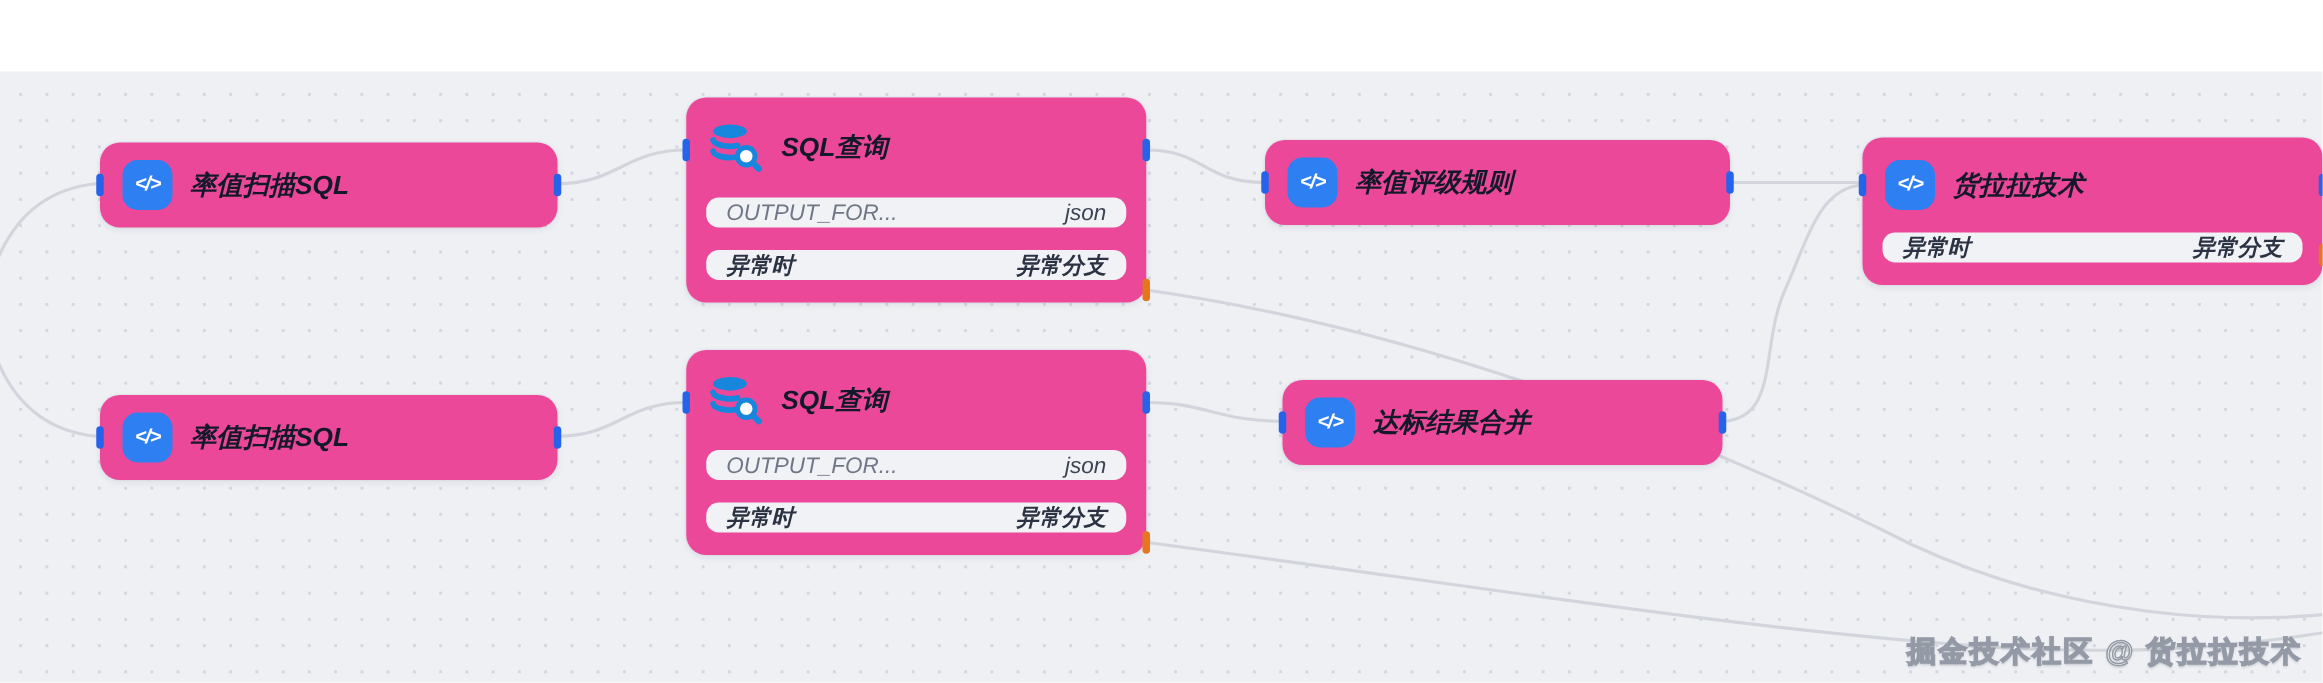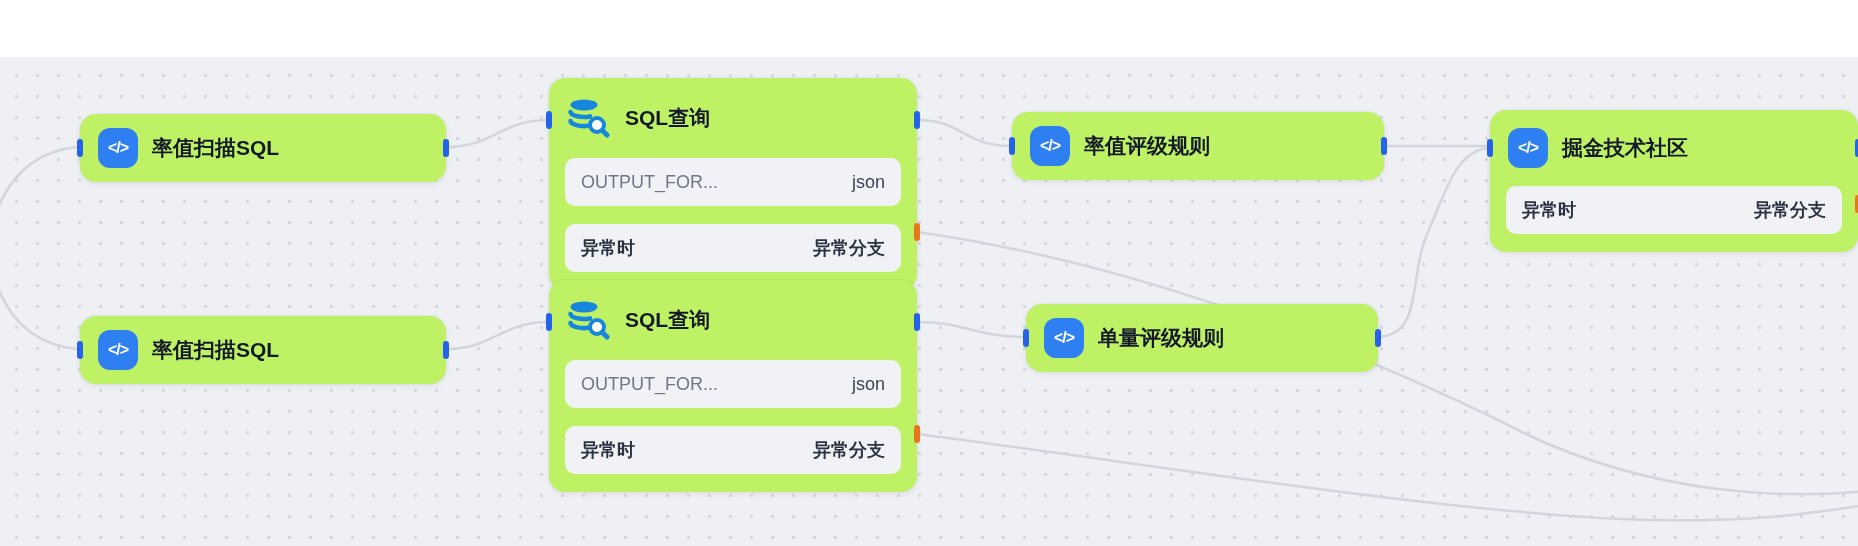--- a/index.html
+++ b/index.html
@@ -13,37 +13,38 @@
     background-image:radial-gradient(#d4d7df 1.4px, transparent 1.5px);
     background-size:21px 21px;
     background-position:6px 8px;
     z-index:0;
   }
   .topbar{position:absolute;left:0;top:0;width:100%;height:57px;background:#ffffff;z-index:1;}
   svg.edges{position:absolute;left:0;top:0;z-index:2;}
   .edge{stroke:#d2d5dc;stroke-width:2.5;fill:none;stroke-linecap:round;}
 
   .node{
-    position:absolute;z-index:3;background:#bef264;border-radius:16px;
+    position:absolute;z-index:3;background:#ec4899;border-radius:16px;
     box-shadow:0 2px 6px rgba(25,33,61,.07),0 0 0 1px rgba(25,33,61,.03);
+    font-style:italic;
   }
   .head{display:flex;align-items:center;gap:14px;padding:0 18px;}
   .n-sm .head{height:68px;}
   .n-lg .head{height:80px;}
   .n-md .head{height:76px;}
   .nicon{
     width:40px;height:40px;border-radius:12px;background:#2e7ff2;
     color:#fff;display:flex;align-items:center;justify-content:center;
     font-size:16px;font-weight:700;letter-spacing:-1px;flex:0 0 auto;
   }
   .dbicon{width:44px;height:40px;flex:0 0 auto;}
   .ntitle{font-size:21px;font-weight:700;color:#14192a;white-space:nowrap;}
 
   .pill{
-    height:48px;margin:0 16px 18px;border-radius:10px;background:#f1f2f6;
+    height:24px;margin:0 16px 18px;border-radius:10px;background:#f1f2f6;
     display:flex;align-items:center;justify-content:space-between;
     padding:0 16px;font-size:18px;
   }
   .pill .lbl{color:#6f7787;}
   .pill .val{color:#3c4454;}
   .pill.dark .lbl,.pill.dark .val{color:#2b3342;font-weight:600;}
 
   .handle{
     position:absolute;width:6px;height:18px;border-radius:3px;z-index:4;
   }
@@ -152,32 +153,33 @@
       <span class="nicon">&lt;/&gt;</span>
       <span class="ntitle">率值评级规则</span>
     </div>
     <span class="handle h-blue h-right" style="top:25px"></span>
   </div>
 
   <div class="node n-sm" style="left:1026px;top:304px;width:352px;">
     <span class="handle h-blue h-left" style="top:25px"></span>
     <div class="head">
       <span class="nicon">&lt;/&gt;</span>
-      <span class="ntitle">单量评级规则</span>
+      <span class="ntitle">达标结果合并</span>
     </div>
     <span class="handle h-blue h-right" style="top:25px"></span>
   </div>
 
   <div class="node n-md" style="left:1490px;top:110px;width:368px;">
     <span class="handle h-blue h-left" style="top:29px"></span>
     <div class="head">
       <span class="nicon">&lt;/&gt;</span>
-      <span class="ntitle">掘金技术社区</span>
+      <span class="ntitle">货拉拉技术</span>
     </div>
     <div class="pill dark">
       <span class="lbl">异常时</span>
       <span class="val">异常分支</span>
     </div>
     <span class="handle h-blue h-right" style="top:29px"></span>
     <span class="handle h-orange h-right" style="top:85px"></span>
   </div>
 
+  <div class="watermark">掘金技术社区 @ 货拉拉技术</div>
 </div>
 
 </body></html>

